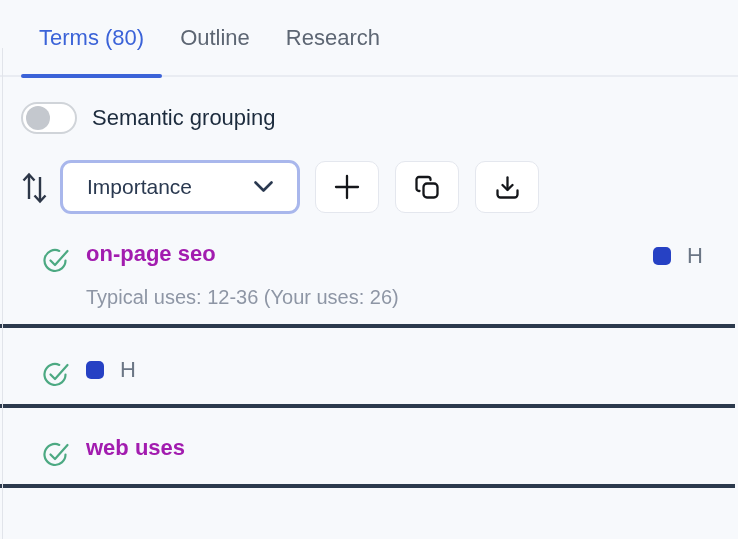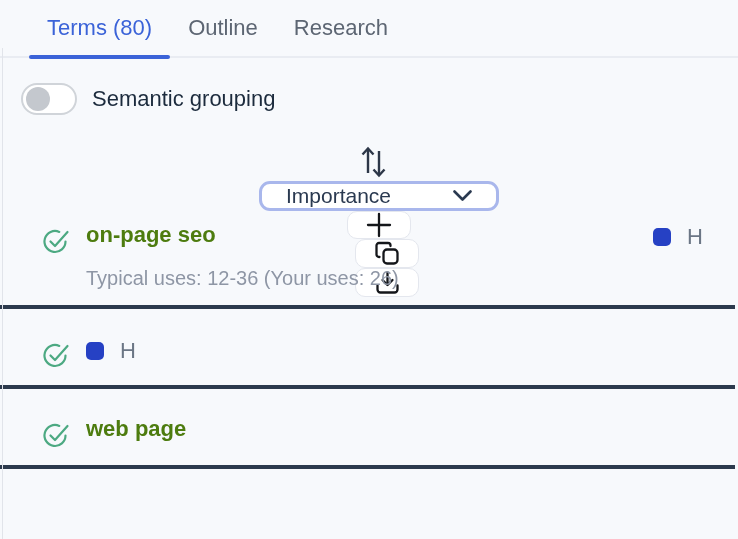--- a/index.html
+++ b/index.html
@@ -10,25 +10,25 @@
     color:#15233c;
     position:relative;
   }
   .left-divider {
     position:absolute; left:2px; top:48px; bottom:0;
     width:1px; background:#e1e4ea;
   }
 
   
   .tabbar {
-    height:58px;
+    height:77px;
     border-bottom:2px solid #e9ecf2;
     display:flex;
     align-items:stretch;
-    padding-left:29px;
+    padding-left:21px;
   }
   .tab {
     position:relative;
     display:flex; align-items:center;
     padding:0 18px;
     font-size:22px; font-weight:500;
     color:#5d6673;
     cursor:pointer;
   }
   .tab.active { color:#3b63d8; }
@@ -62,21 +62,20 @@
     margin-left:15px;
     font-size:22px;
     color:#1c2b3d;
   }
 
   
   .controls-row {
     display:flex; align-items:center;
     margin:26px 0 0 20px;
     height:54px;
-    flex-direction:column;
   }
   .sort-icon-wrap {
     width:40px; height:40px;
     display:flex; align-items:center; justify-content:flex-start;
     flex:0 0 auto;
     cursor:pointer;
   }
   .dropdown {
     height:54px;
     min-width:240px;
@@ -110,21 +109,21 @@
     margin-right:3px;
   }
   .term-item-inner { display:flex; align-items:flex-start; }
   .check-icon {
     flex:0 0 auto;
     margin:6px 15px 0 20px;
     width:31px; height:31px;
   }
   .term-text { flex:1 1 auto; min-width:0; }
   .term-title {
-    font-size:22px; font-weight:700; color:#4d7c0f;
+    font-size:22px; font-weight:700; color:#a21caf;
     line-height:29px;
   }
   .term-usage {
     font-size:20px; color:#8e96a5;
     line-height:26px;
     margin-top:16px;
   }
   .term-meta {
     flex:0 0 auto;
     display:flex; align-items:center;
@@ -234,21 +233,21 @@
     </div>
   </div>
 
   <div class="term-item">
     <div class="term-item-inner">
       <svg class="check-icon" width="31" height="31" viewBox="0 0 31 31" fill="none" stroke="#4ca982" stroke-width="2.2" stroke-linecap="round" stroke-linejoin="round">
         <path d="M25.5 15.5 a10.5 10.5 0 1 1 -6.2 -9.6"></path>
         <path d="M10.5 15.5 L15 20 L27.5 6"></path>
       </svg>
       <div class="term-text">
-        <div class="term-title">web page</div>
+        <div class="term-title">web uses</div>
       </div>
       <div class="term-meta" style="visibility: hidden;">
         <div class="imp-badge"></div>
         <span class="imp-letter"></span>
       </div>
     </div>
   </div>
 
 </div>
 

